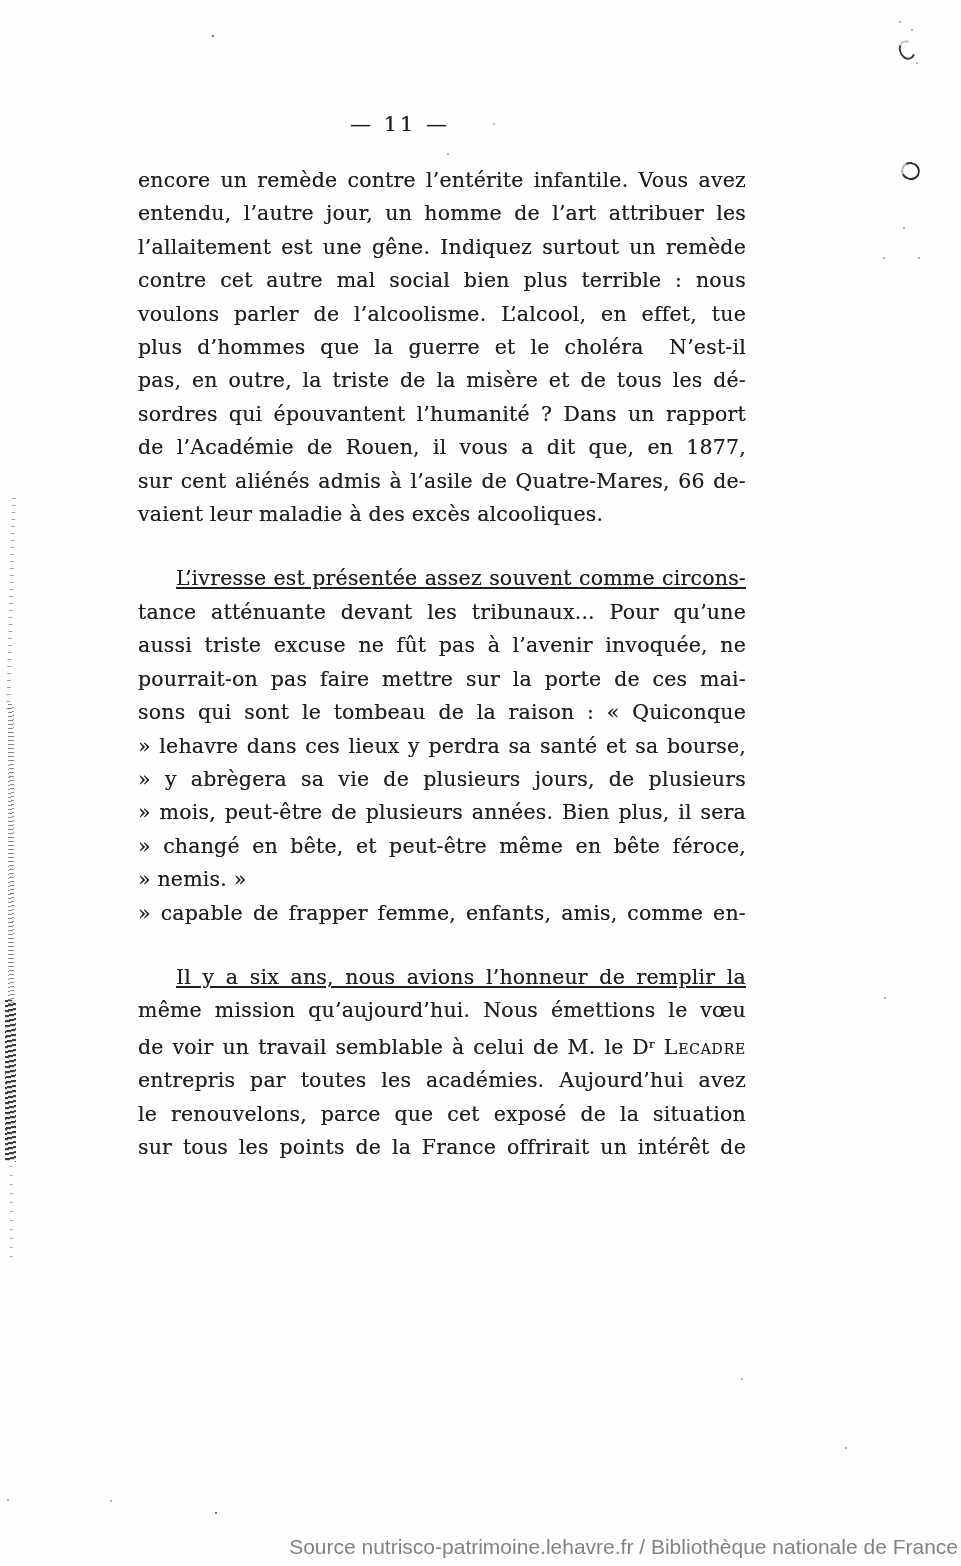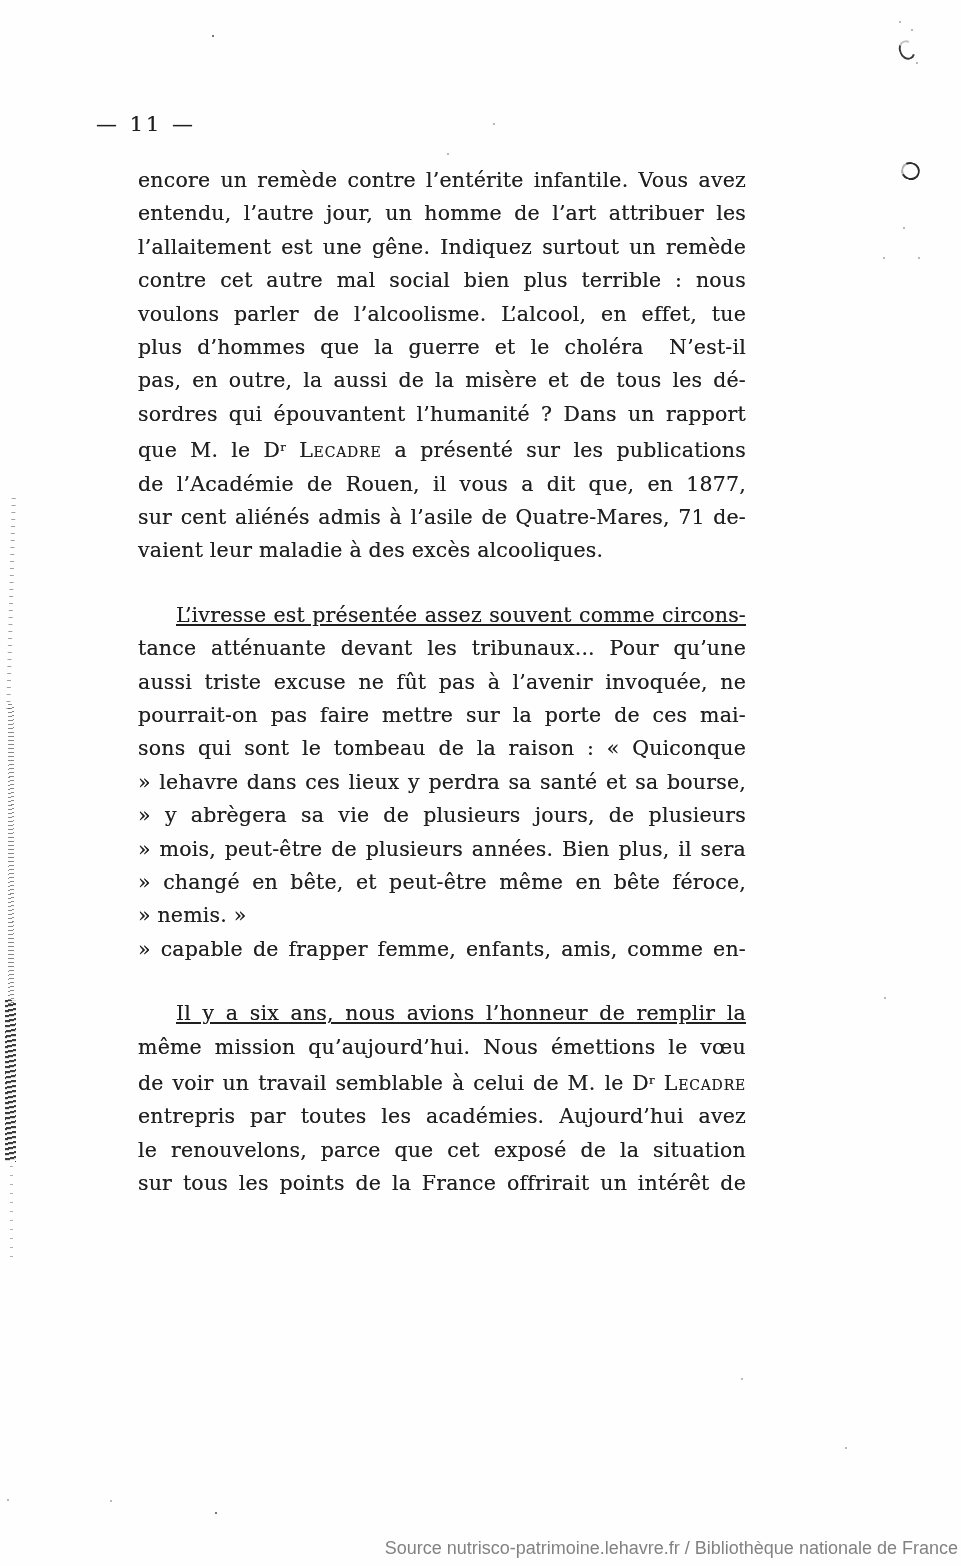--- a/index.html
+++ b/index.html
@@ -1,39 +1,39 @@
 <!DOCTYPE html>
 <html><head>
 <meta charset="utf-8">
 <style>
   html,body{margin:0;padding:0;background:#e8e8e8;}
   .page{
     position:relative;width:961px;height:1566px;background:#fefefe;
     overflow:hidden;font-family:"DejaVu Serif",serif;color:#1f1f1f;
   }
   .pagenum{
-    position:absolute;top:112px;left:96px;width:608px;text-align:left;
+    position:absolute;top:112px;left:96px;width:608px;text-align:center;
     font-size:21px;letter-spacing:3px;text-shadow:0 0 .5px rgba(20,20,20,.6);
   }
   .textblock{
     position:absolute;left:110px;top:164px;width:608px;
     font-size:20.5px;line-height:33.4px;letter-spacing:.2px;
     text-shadow:0 0 .5px rgba(25,25,25,.65);
     margin-left:28px;
   }
   .para{margin:0;padding:0;}
   .para + .para{margin-top:31px;}
   .line{text-align:justify;text-align-last:justify;}
   .line.last{text-align-last:auto;}
   .line.indent{text-indent:38px;text-decoration:underline;}
   .sup{font-size:.58em;vertical-align:.5em;}
   .sc{font-variant:small-caps;letter-spacing:.8px;}
   .source{
     position:absolute;right:3px;bottom:7px;
-    font-family:"Liberation Sans",sans-serif;font-size:18px;color:#828282;
+    font-family:"Liberation Sans",sans-serif;font-size:21px;color:#828282;
   }
   
   .gutter{position:absolute;}
   #gut1{left:9px;top:498px;width:4px;height:212px;
     background:repeating-linear-gradient(to bottom,rgba(50,50,50,.45) 0 1px,transparent 1px 7px);
     transform:rotate(1.5deg);}
   #gut2{left:8px;top:704px;width:6px;height:302px;
     background:repeating-linear-gradient(172deg,rgba(40,40,40,.55) 0 1px,transparent 1px 4px);}
   #gut3{left:5px;top:1000px;width:11px;height:162px;
     background:repeating-linear-gradient(168deg,rgba(18,18,18,.82) 0 2px,rgba(120,120,120,.25) 2px 3px,transparent 3px 5px);}
@@ -56,27 +56,24 @@
 
   <div class="textblock">
 
     <div class="para">
       <div class="line">encore un remède contre l’entérite infantile. Vous avez</div>
       <div class="line">entendu, l’autre jour, un homme de l’art attribuer les</div>
       <div class="line">l’allaitement est une gêne. Indiquez surtout un remède</div>
       <div class="line">contre cet autre mal social bien plus terrible : nous</div>
       <div class="line">voulons parler de l’alcoolisme. L’alcool, en effet, tue</div>
       <div class="line">plus d’hommes que la guerre et le choléra  N’est-il</div>
-      <div class="line">pas, en outre, la aussi de la misère et de tous les dé-</div>
+      <div class="line">pas, en outre, la triste de la misère et de tous les dé-</div>
       <div class="line">sordres qui épouvantent l’humanité ? Dans un rapport</div>
-      <div class="line">
-        <span>que M. le D</span><span class="sup">r</span> <span class="sc">Lecadre</span><span> a présenté sur les publications</span>
-      </div>
       <div class="line">de l’Académie de Rouen, il vous a dit que, en 1877,</div>
-      <div class="line">sur cent aliénés admis à l’asile de Quatre-Mares, 71 de-</div>
+      <div class="line">sur cent aliénés admis à l’asile de Quatre-Mares, 66 de-</div>
       <div class="line last">vaient leur maladie à des excès alcooliques.</div>
     </div>
 
     <div class="para">
       <div class="line indent">L’ivresse est présentée assez souvent comme circons-</div>
       <div class="line">tance atténuante devant les tribunaux... Pour qu’une</div>
       <div class="line">aussi triste excuse ne fût pas à l’avenir invoquée, ne</div>
       <div class="line">pourrait-on pas faire mettre sur la porte de ces mai-</div>
       <div class="line">sons qui sont le tombeau de la raison : « Quiconque</div>
       <div class="line">» lehavre dans ces lieux y perdra sa santé et sa bourse,</div>

